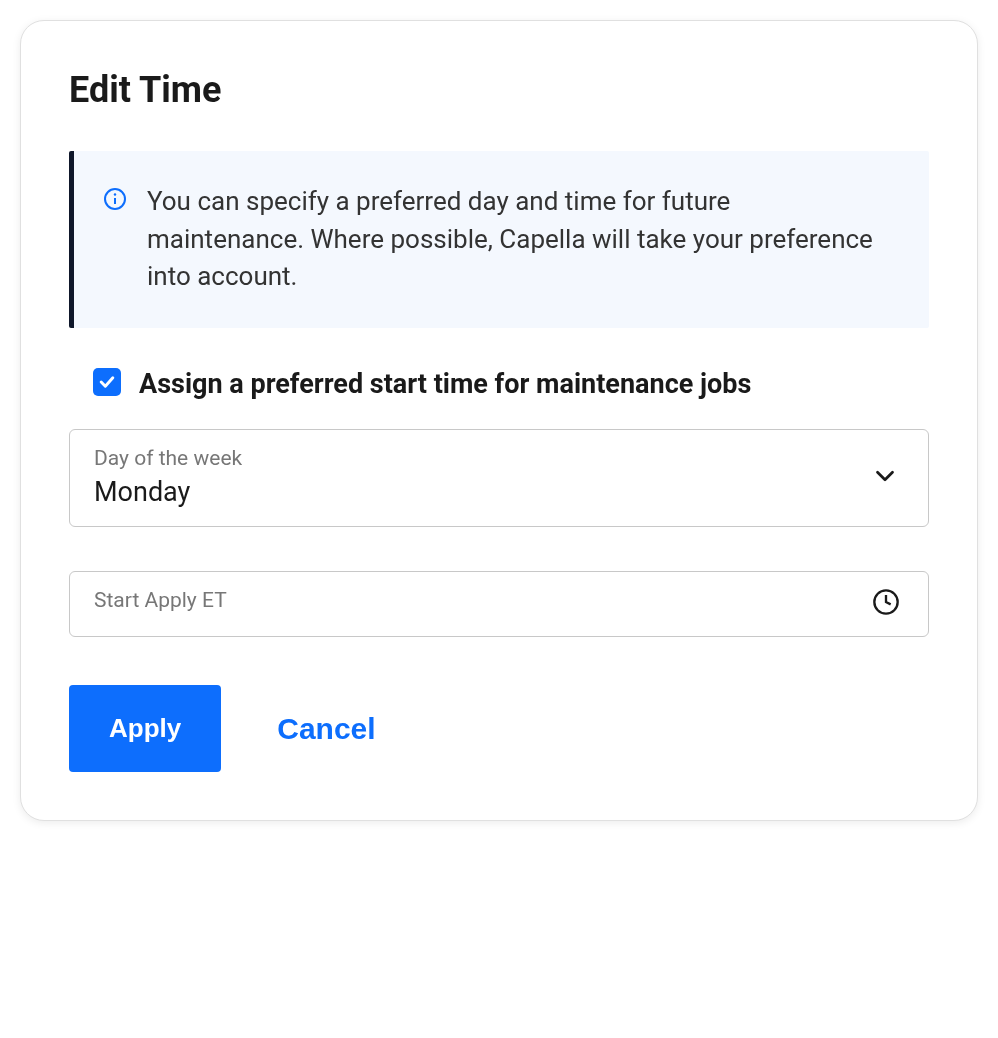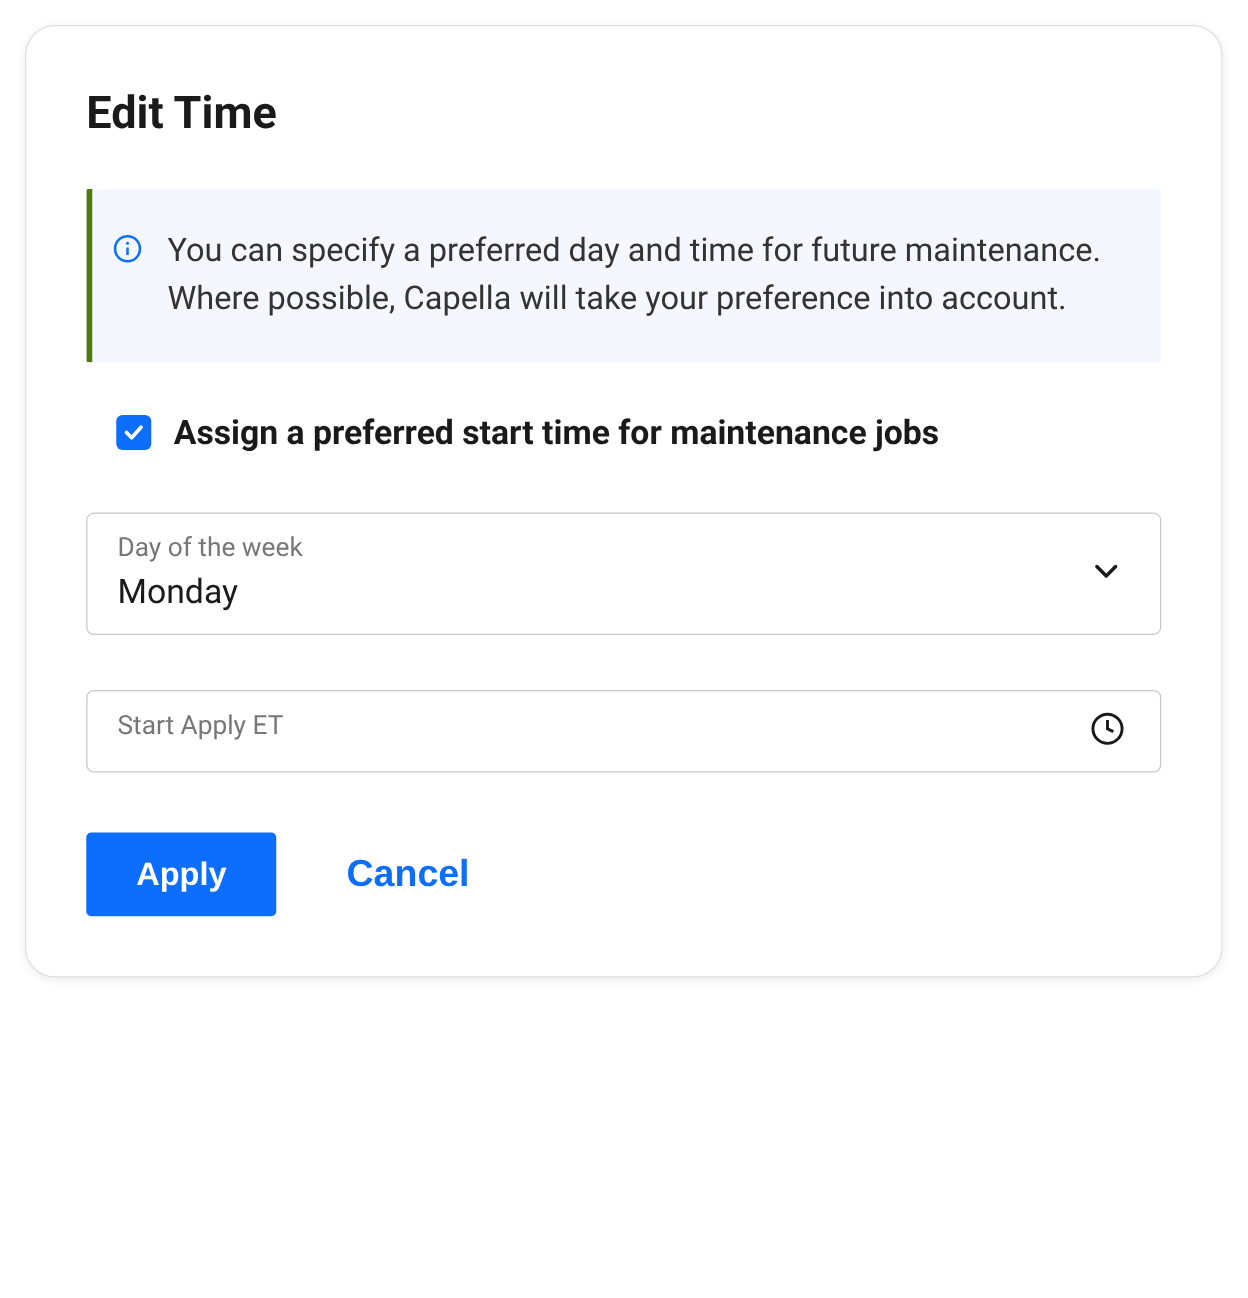--- a/index.html
+++ b/index.html
@@ -18,43 +18,43 @@
     background: #fff;
   }
   .title {
     font-size: 36px;
     font-weight: 700;
     color: #1a1a1a;
     margin: 0 0 40px 0;
   }
   .info-banner {
     background: #f4f8fe;
-    border-left: 5px solid #4d7c0f;
+    border-left: 5px solid #0f172a;
     border-radius: 2px;
-    padding: 32px 40px 32px 16px;
+    padding: 32px 40px 32px 29px;
     display: flex;
     gap: 20px;
     margin-bottom: 40px;
   }
   .info-icon {
     flex-shrink: 0;
     width: 24px;
     height: 24px;
     margin-top: 4px;
   }
   .info-text {
     font-size: 26px;
     line-height: 1.45;
     color: #333;
   }
   .checkbox-row {
     display: flex;
-    align-items: center;
+    align-items: flex-start;
     gap: 18px;
-    margin-bottom: 48px;
+    margin-bottom: 29px;
     padding-left: 24px;
   }
   .checkbox {
     width: 28px;
     height: 28px;
     background: #0d6efd;
     border-radius: 5px;
     display: flex;
     align-items: center;
     justify-content: center;
@@ -96,21 +96,21 @@
     gap: 56px;
     margin-top: 48px;
   }
   .btn-primary {
     background: #0d6efd;
     color: #fff;
     border: none;
     border-radius: 4px;
     font-size: 26px;
     font-weight: 700;
-    padding: 18px 40px;
+    padding: 28px 40px;
     cursor: pointer;
   }
   .btn-link {
     background: transparent;
     border: none;
     color: #0d6efd;
     font-size: 30px;
     font-weight: 700;
     cursor: pointer;
     padding: 0;

